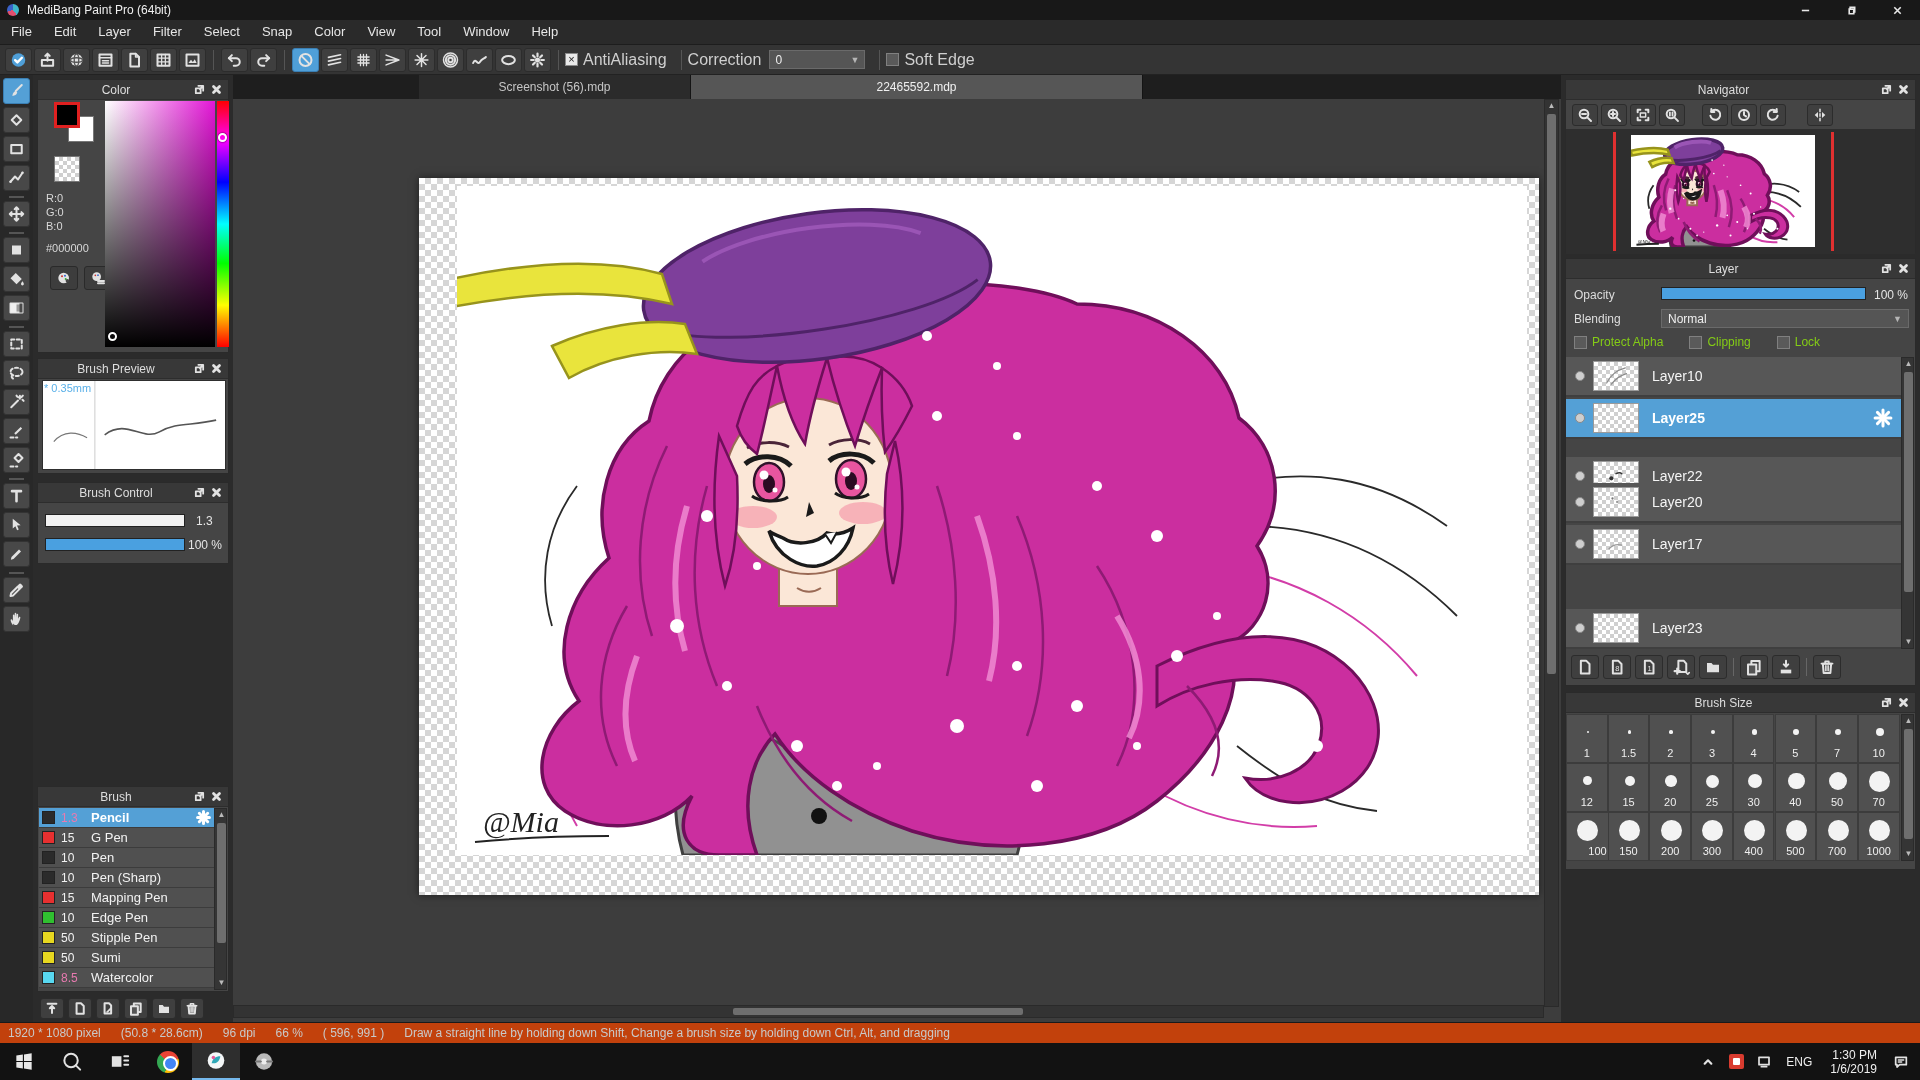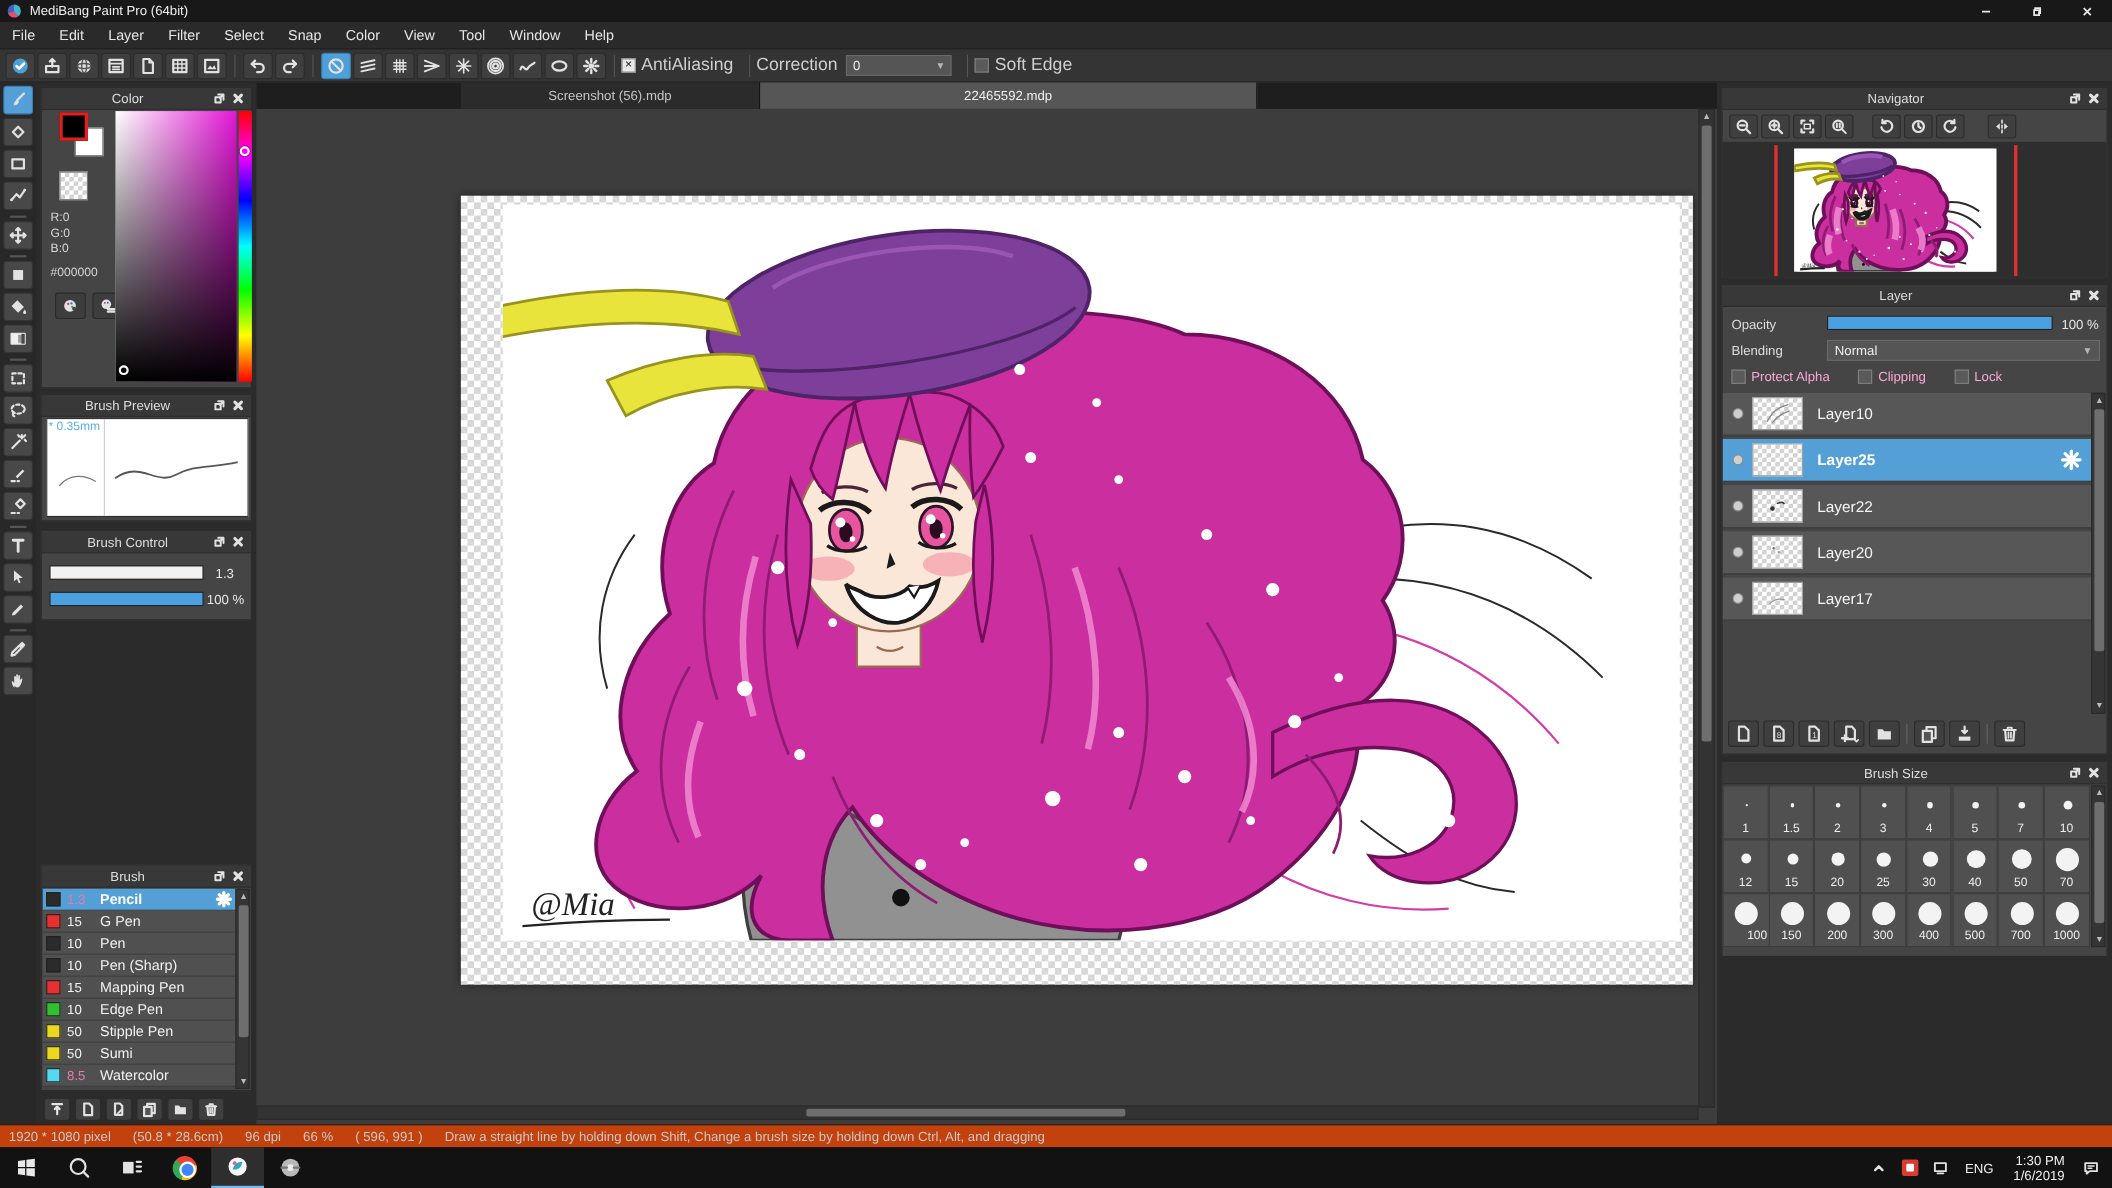--- a/index.html
+++ b/index.html
@@ -76,21 +76,21 @@
   #nav-white{position:absolute;left:65px;top:6px;width:184px;height:112px;background:#fff;overflow:hidden}
   .redline{position:absolute;top:3px;width:3px;height:119px;background:#e03030}
   .lrow{position:absolute;left:0;width:337px;height:40px;background:#575757;border-bottom:2px solid #3f3f3f;display:flex;align-items:center}
   .lrow.sel{background:#54a0d6}
   .leye{width:10px;height:10px;border-radius:50%;background:#cfcfcf;border:1px solid #888;margin:0 8px 0 9px;flex:none}
   .lthumb{width:46px;height:30px;border:1px solid #9a9a9a;margin-right:13px;flex:none;position:relative;overflow:hidden}
   .lthumb svg{position:absolute;inset:0;width:100%;height:100%}
   .lname{font-size:14px;color:#f5f5f5}
   .lrow.sel .lname{font-weight:bold;color:#fff}
   .lgear{margin-left:auto;margin-right:10px;width:20px;height:20px}
-  .cbrow-item{display:inline-flex;align-items:center;font-size:12px;color:#f9a8d4}
+  .cbrow-item{display:inline-flex;align-items:center;font-size:12px;color:#84cc16}
   #blend-dd{position:absolute;height:19px;background:#555;border:1px solid #6a6a6a;display:flex;align-items:center;padding:0 6px;font-size:12px;color:#eee}
   .szcell{position:absolute;border:1px solid #3c3c3c;background:#505050;display:flex;flex-direction:column;align-items:center;justify-content:flex-end;padding-bottom:3px}
   .szdot{background:#f3f3f3;border-radius:50%;position:absolute}
   .szlabel{font-size:11px;color:#efefef}
   
   #statusbar{left:0;top:1022px;width:1920px;height:21px;background:#c2410c;border-top:1px solid #1a1a1a;display:flex;align-items:center;padding-left:8px}
   #statusbar span{font-size:12px;color:#c9c9c9;margin-right:20px;white-space:nowrap}
   #taskbar{left:0;top:1043px;width:1920px;height:37px;background:#121212;display:flex;align-items:center}
   .tkbtn{width:48px;height:37px;display:flex;align-items:center;justify-content:center;padding:7px}
   .tkbtn.active{background:#2e2e2e;border-bottom:2px solid #76b9ed}
@@ -880,21 +880,21 @@
           <svg viewBox="0 0 24 24" style="stroke:#e2e2e2;stroke-width:2;fill:none;stroke-linecap:round;stroke-linejoin:round"></svg>
         </span>
         <span class="lname">Layer25</span>
         <span class="lgear">
           <svg viewBox="0 0 24 24" style="stroke:#e2e2e2;stroke-width:2;fill:none;stroke-linecap:round;stroke-linejoin:round">
             <circle cx="12" cy="12" r="4.5" fill="#fff" stroke="none"></circle>
             <path d="M12 2.5V7M12 17v4.5M2.5 12H7M17 12h4.5M5.3 5.3l3.1 3.1M15.6 15.6l3.1 3.1M18.7 5.3l-3.1 3.1M8.4 15.6l-3.1 3.1" stroke="#fff" stroke-width="3"></path>
           </svg>
         </span>
       </div>
-      <div class="lrow" style="top: 84px; align-items: center;">
+      <div class="lrow" style="top: 100px; align-items: center;">
         <span class="leye"></span>
         <span class="lthumb checker-sm">
           <svg viewBox="0 0 24 24" style="stroke:#e2e2e2;stroke-width:2;fill:none;stroke-linecap:round;stroke-linejoin:round">
             <circle cx="8" cy="14" r="1.8" fill="#333" stroke="none"></circle>
             <path d="M12 10c2-1 4-1 5 0" stroke="#333" stroke-width="1.4"></path>
           </svg>
         </span>
         <span class="lname">Layer22</span>
       </div>
       <div class="lrow" style="top: 126px;">
@@ -909,20 +909,27 @@
       </div>
       <div class="lrow" style="top: 168px;">
         <span class="leye"></span>
         <span class="lthumb checker-sm">
           <svg viewBox="0 0 24 24" style="stroke:#e2e2e2;stroke-width:2;fill:none;stroke-linecap:round;stroke-linejoin:round">
             <path d="M6 16c3-3 7-4 11-3" stroke="#9a9a9a" stroke-width="1.3"></path>
           </svg>
         </span>
         <span class="lname">Layer17</span>
       </div>
+      <div class="lrow" style="top: 252px;">
+        <span class="leye"></span>
+        <span class="lthumb checker-sm">
+          <svg viewBox="0 0 24 24" style="stroke:#e2e2e2;stroke-width:2;fill:none;stroke-linecap:round;stroke-linejoin:round"></svg>
+        </span>
+        <span class="lname">Layer23</span>
+      </div>
     </div>
   <div class="sbar" style="right:1px;top:98px;height:292px">
     <div class="sarrow" style="top:0">▲</div>
     <div class="sthumb" style="left:2px;top:14px;width:9px;height:220px"></div>
     <div class="sarrow" style="bottom:0">▼</div>
   </div>
   <div style="position:absolute;left:5px;top:396px;display:flex;align-items:center" id="layer-footer">
       <div class="ftbtn" style="width: 28px; height: 24px;">
         <svg viewBox="0 0 24 24" style="stroke:#e2e2e2;stroke-width:2;fill:none;stroke-linecap:round;stroke-linejoin:round">
           <path d="M6.5 3.5h7L18 8v12.5H6.5z"></path>

